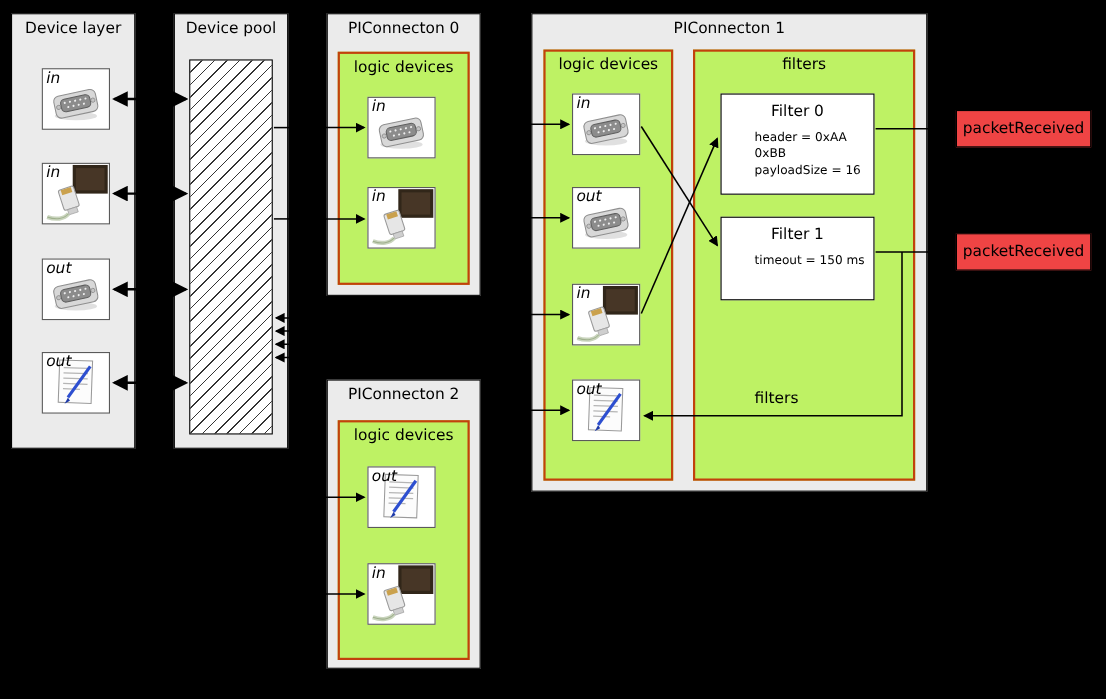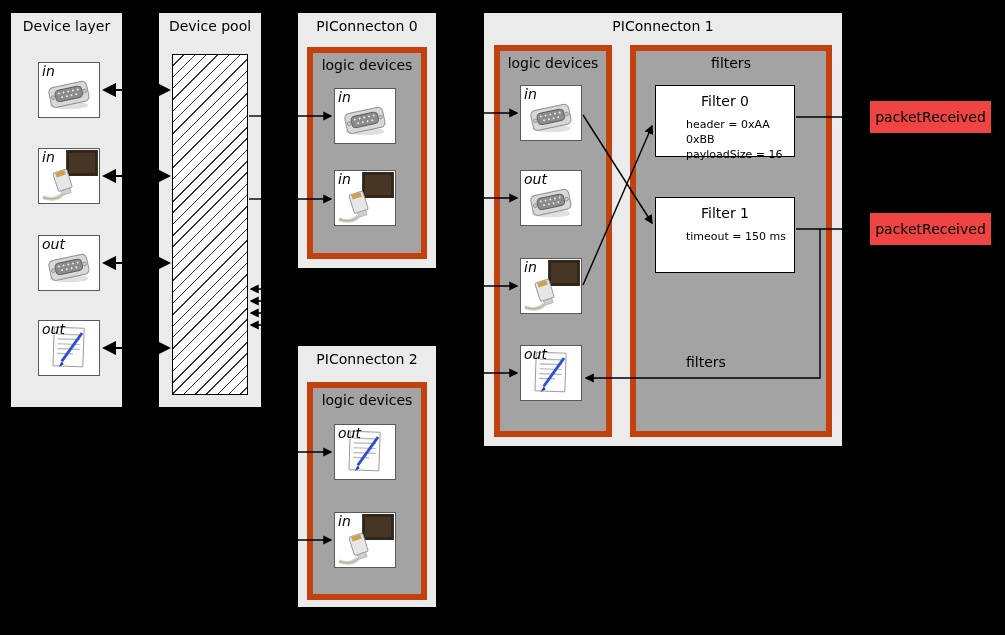--- a/index.html
+++ b/index.html
@@ -9,21 +9,21 @@
     font-family:"DejaVu Sans","Liberation Sans",sans-serif;
     color:#000;
   }
   .panel{
     position:absolute;background:#ebebeb;border:1px solid #000;box-sizing:border-box;
   }
   .panel-title{
     display:block;text-align:center;font-size:14px;margin-top:5px;color:#000;
   }
   .subpanel{
-    position:absolute;background:#a3a3a3;border:6px solid #c2410c;box-sizing:border-box;
+    position:absolute;background:#bef264;border:2px solid #c2410c;box-sizing:border-box;
   }
   .subpanel-title{
     display:block;text-align:center;font-size:14px;margin-top:4px;color:#000;
   }
   .device{
     position:absolute;width:62px;height:56px;background:#fff;
     border:1px solid #5a5a5a;box-sizing:border-box;font-style:italic;
   }
   .dev-icon{position:absolute;left:0;top:0;width:100%;height:100%;}
   .dev-label{
@@ -126,21 +126,21 @@
 <div class="panel" style="left:483px;top:12px;width:360px;height:435px">
   <span class="panel-title">PIConnecton 1</span>
 </div>
 <div class="subpanel" style="left:494px;top:45px;width:118px;height:392px">
   <span class="subpanel-title">logic devices</span>
 </div>
 <div class="subpanel" style="left:630px;top:45px;width:202px;height:392px">
   <span class="subpanel-title">filters</span>
 </div>
 
-<div class="filter-box" style="left:655px;top:85px;width:140px;height:72px">
+<div class="filter-box" style="left:655px;top:85px;width:140px;height:92px">
   <div class="filter-name">Filter 0</div>
   <div class="filter-params">
     <div>header = 0xAA 0xBB</div>
     <div>payloadSize = 16</div>
   </div>
 </div>
 <div class="filter-box" style="left:655px;top:197px;width:140px;height:76px">
   <div class="filter-name">Filter 1</div>
   <div class="filter-params">
     <div>timeout = 150 ms</div>

